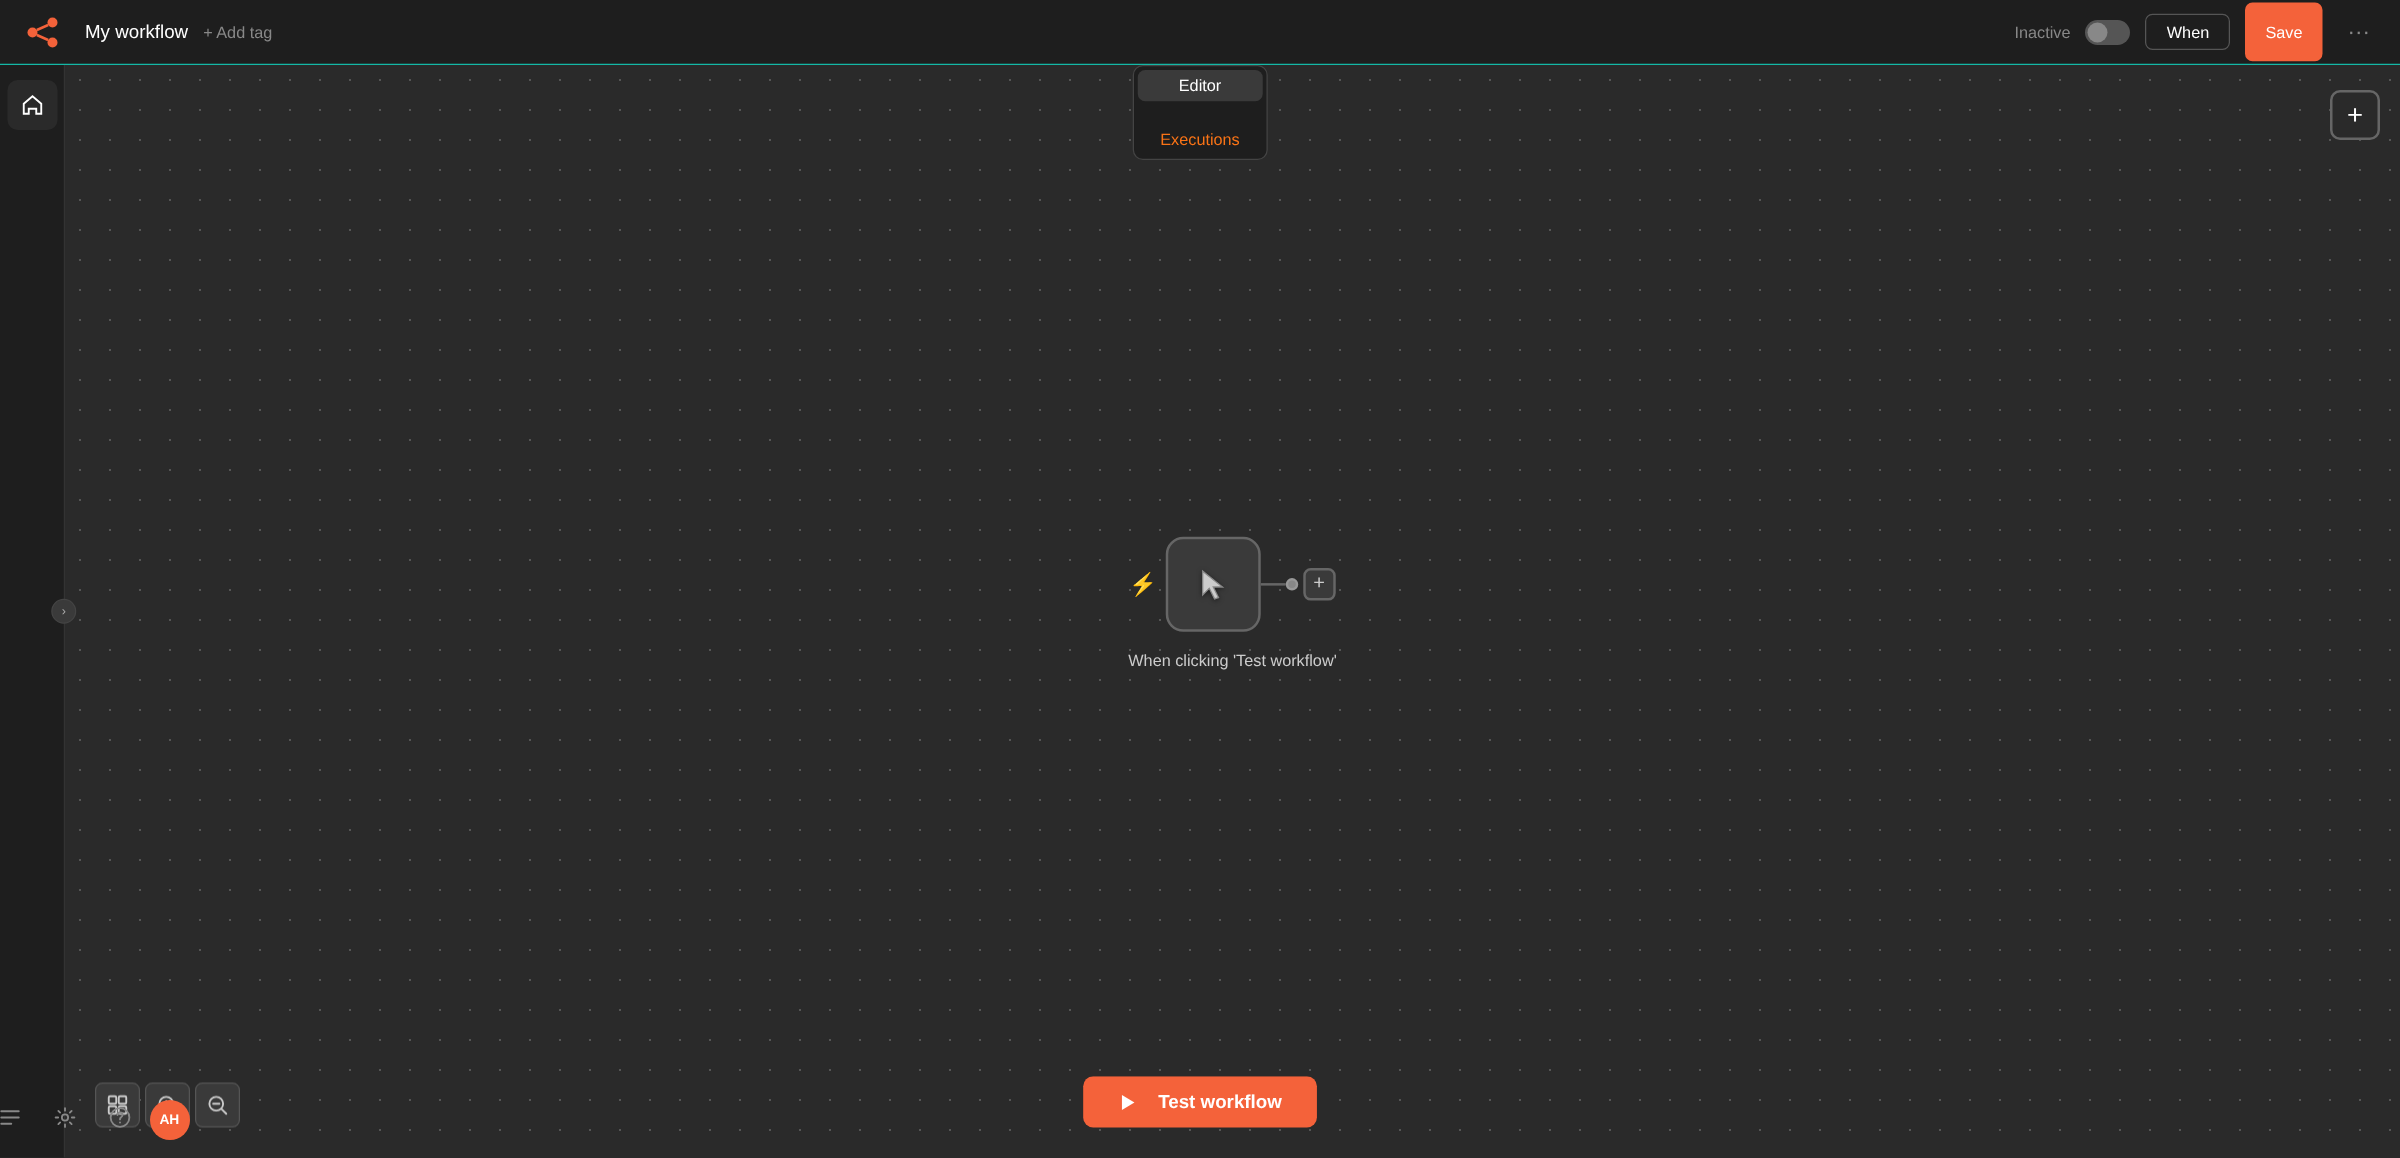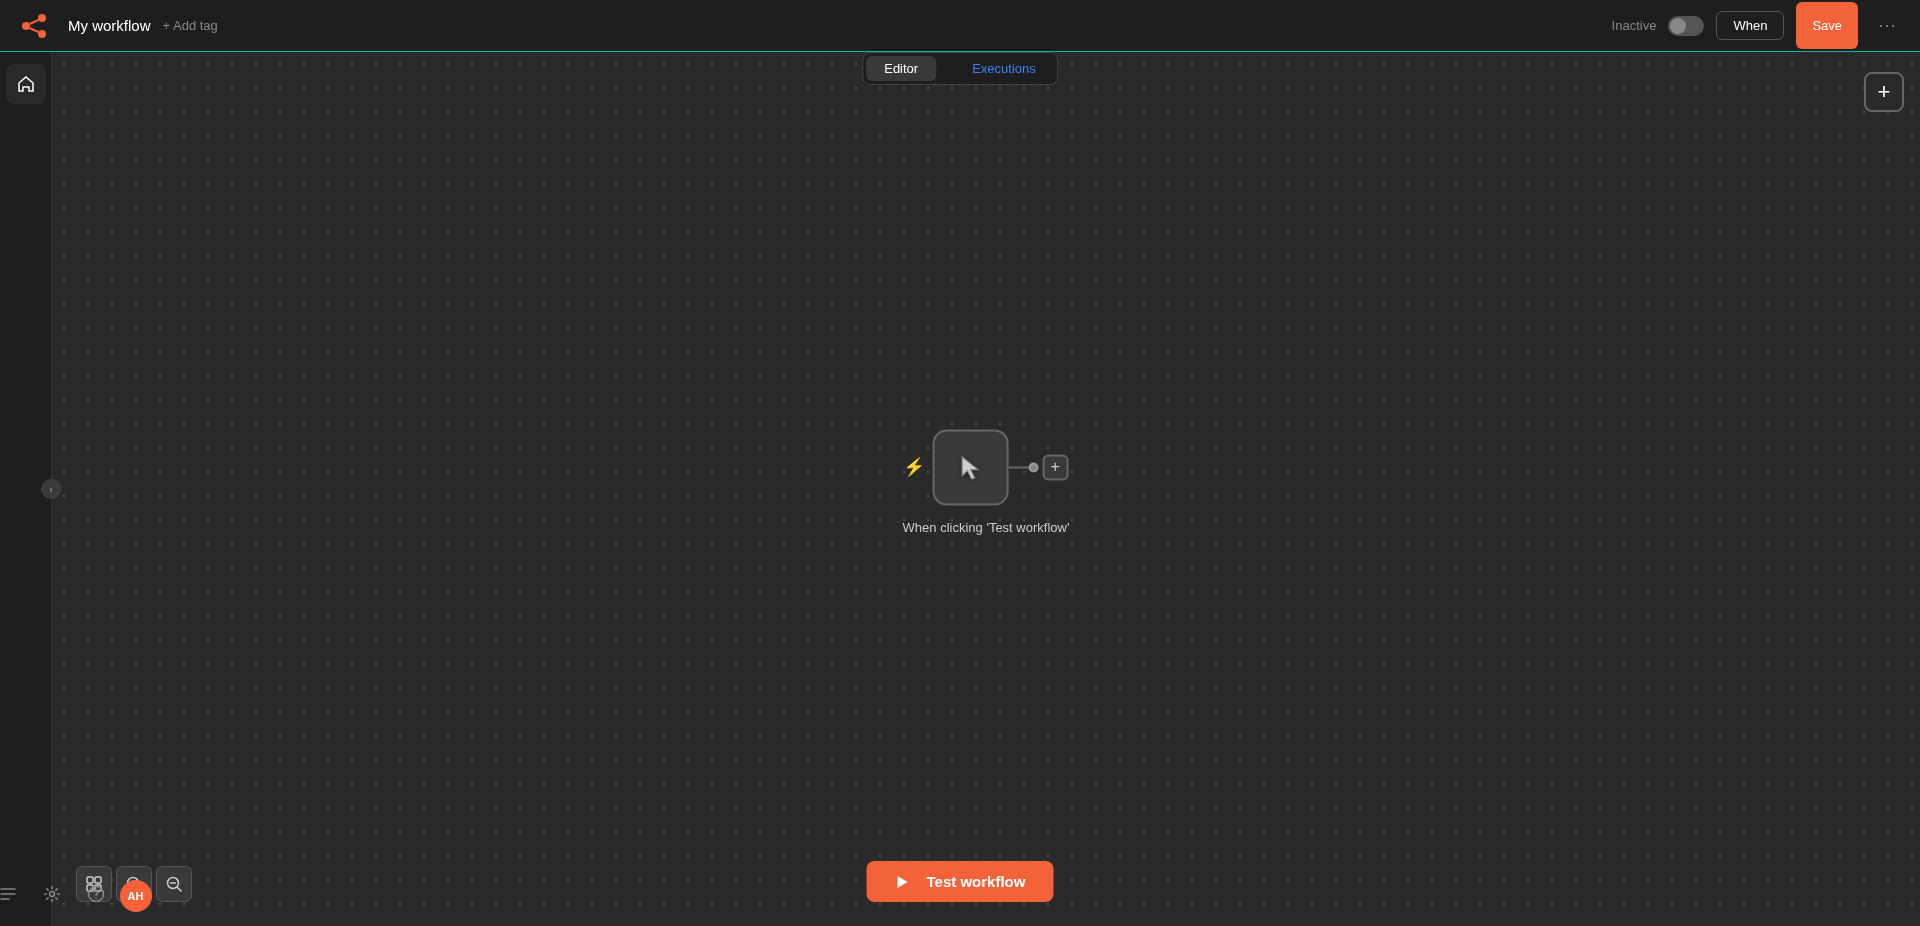--- a/index.html
+++ b/index.html
@@ -109,29 +109,30 @@
       top: 52px;
       left: 50%;
       transform: translateX(-50%);
       display: flex;
       background: #1e1e1e;
       border: 1px solid #444;
       border-radius: 8px;
       padding: 3px;
       z-index: 99;
       gap: 18px;
+      flex-direction: column;
     }
     .tab {
       padding: 5px 18px;
       font-size: 13px;
       border-radius: 6px;
       cursor: pointer;
       border: none;
       background: transparent;
-      color: #3b82f6;
+      color: #f97316;
     }
     .tab.active {
       background: #3a3a3a;
       color: #fff;
     }
 
     
     .sidebar {
       position: fixed;
       top: 52px;

